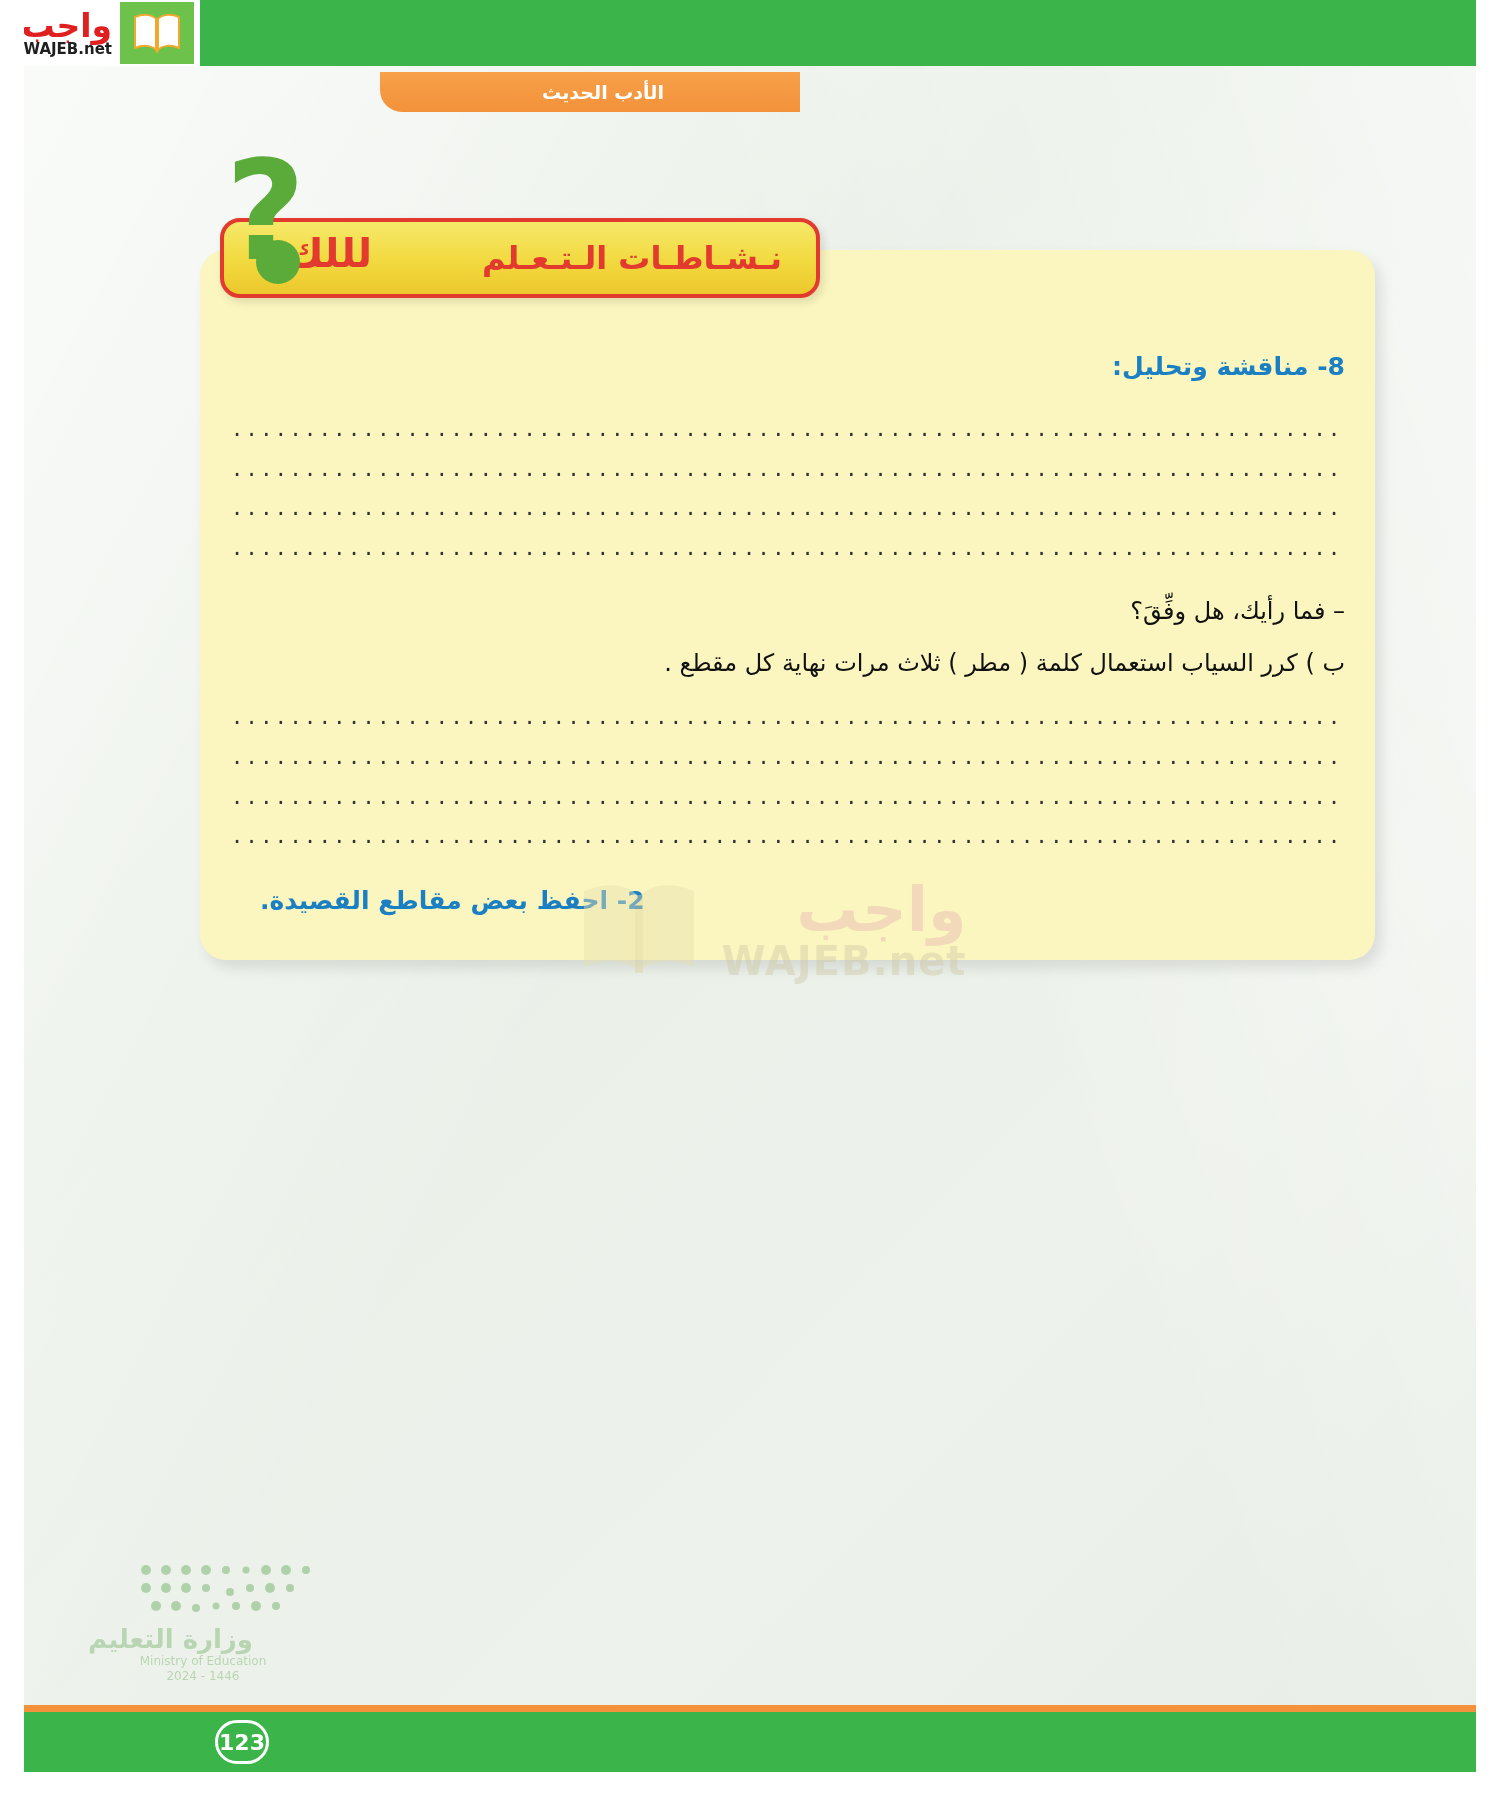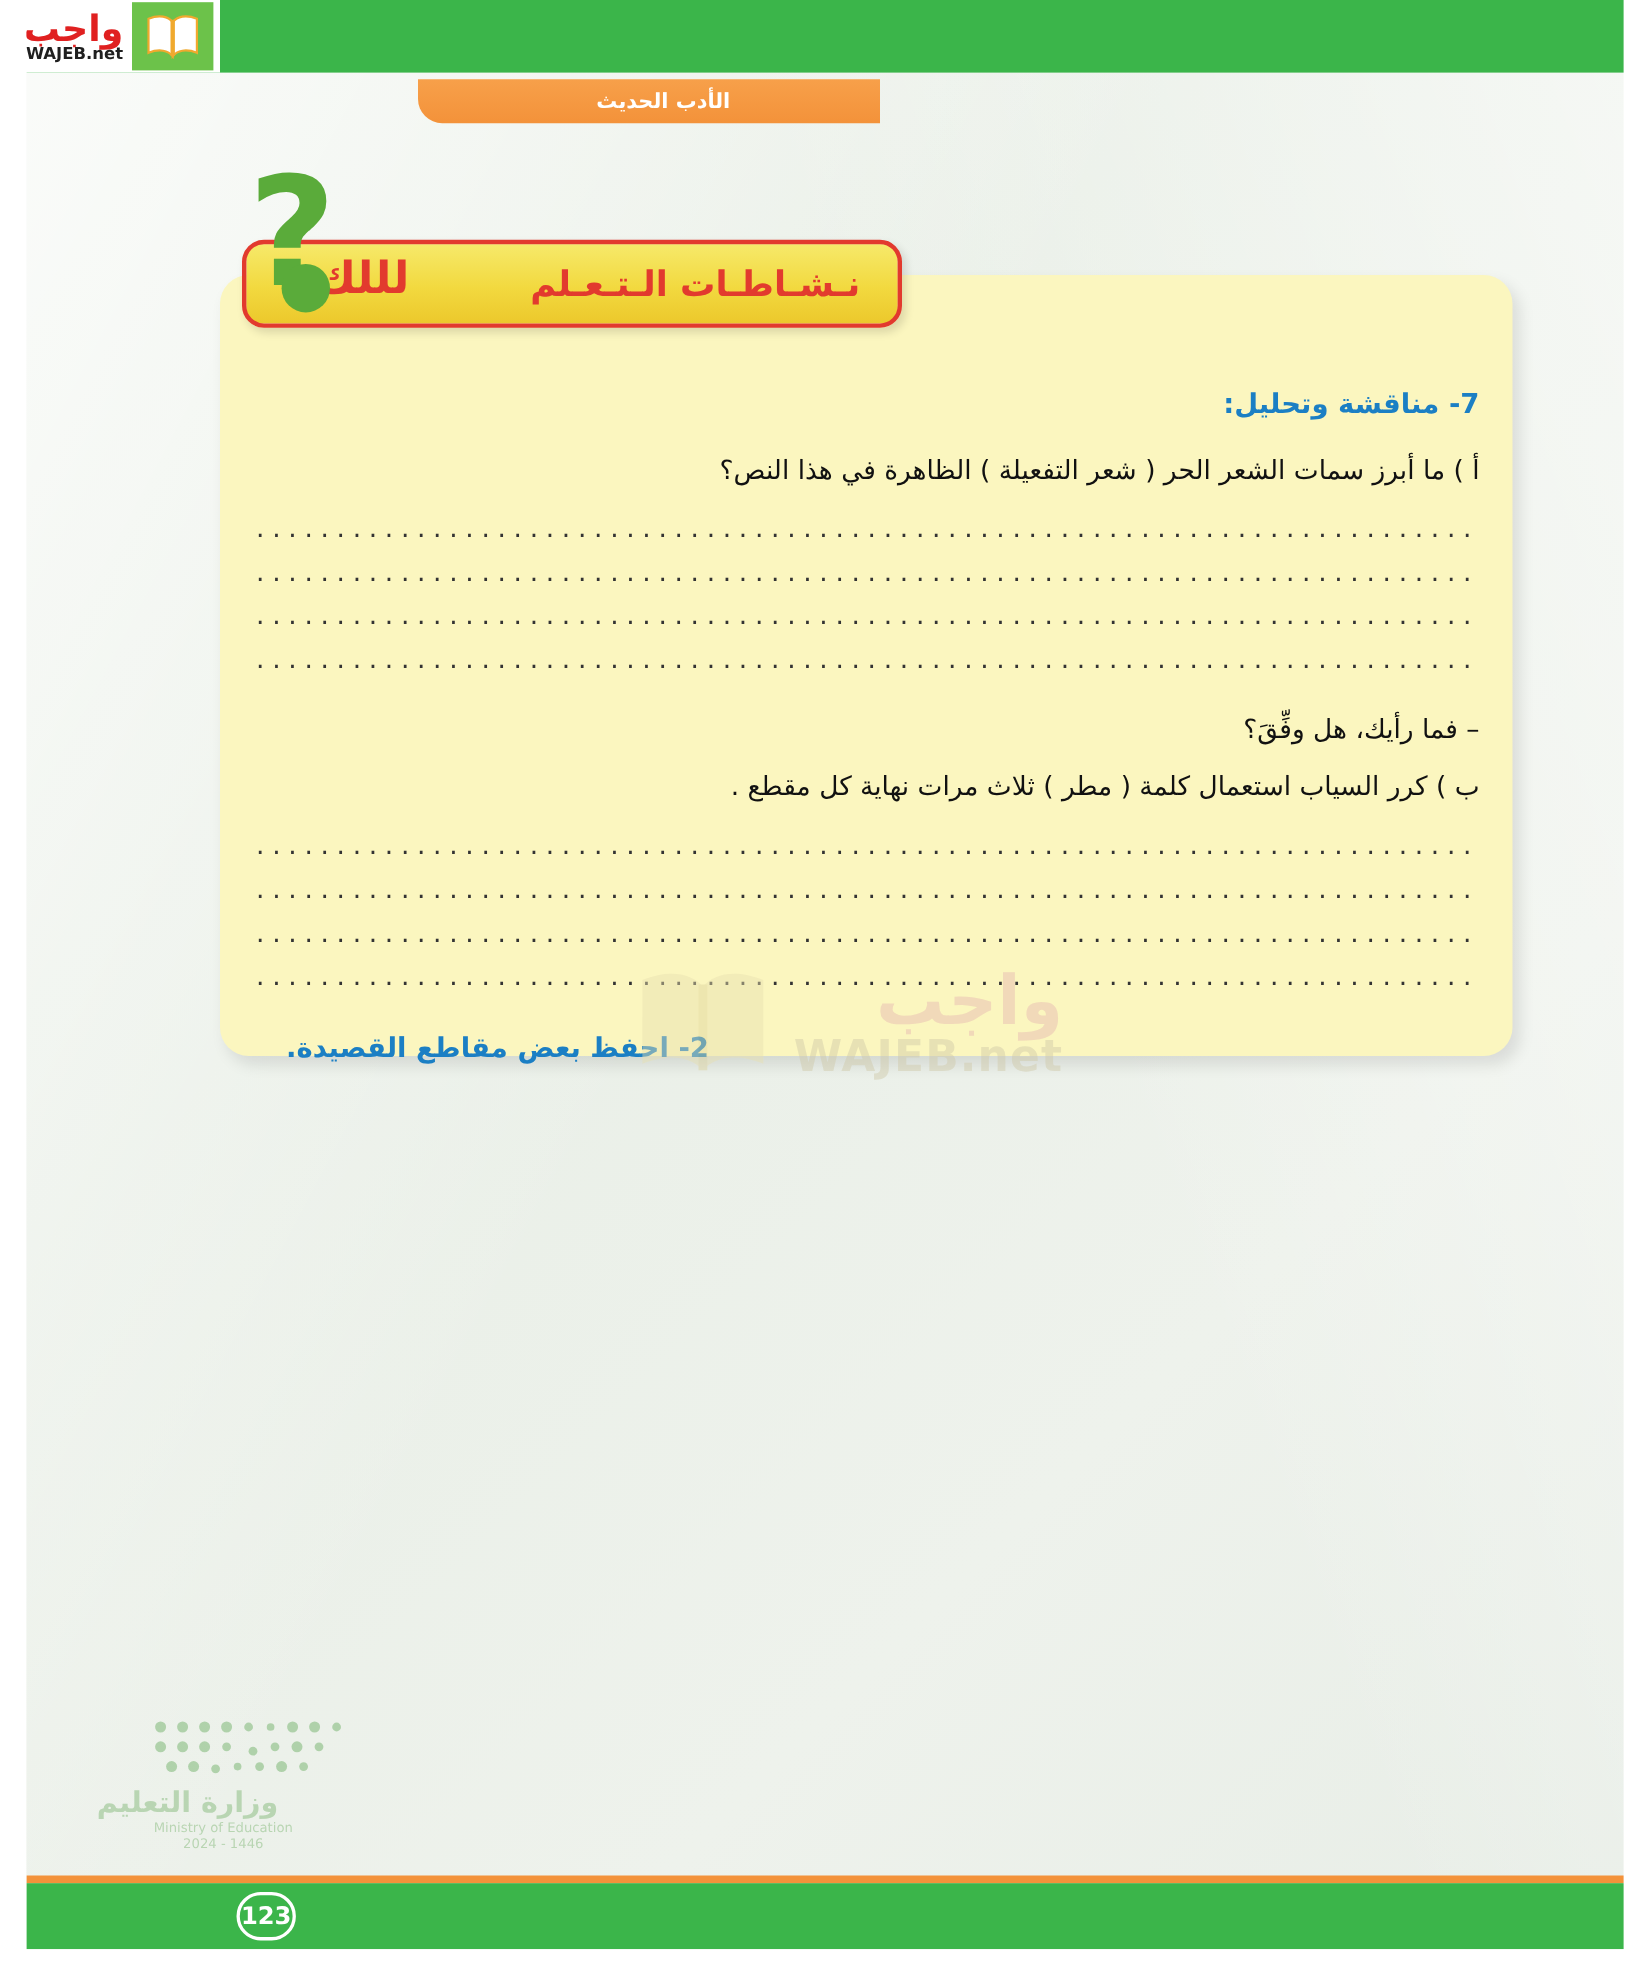--- a/index.html
+++ b/index.html
@@ -370,23 +370,22 @@
     <span class="ribbon-swoosh">لللك</span>
   </div>
 
   <div class="qmark-badge">
     <div class="qm-shadow">؟</div>
     <div class="qm">؟</div>
     <div class="qmark-dot"></div>
   </div>
 
   <div class="card-content">
-    <div class="heading">7- مناقشة وتحليل:</div>
-
-    <div class="q-line">أ ) ما أبرز سمات  الشعر الحر ( شعر التفعيلة ) الظاهرة في هذا النص؟</div>
+    <div class="heading">8- مناقشة وتحليل:</div>
+
 
     <div class="dots-group">
       <span class="dots">..............................................................................................</span>
       <span class="dots">..............................................................................................</span>
       <span class="dots">..............................................................................................</span>
       <span class="dots">..............................................................................................</span>
     </div>
 
     <div class="q-line">– فما رأيك، هل وفِّقَ؟</div>
     <div class="q-line">ب ) كرر السياب استعمال كلمة ( مطر ) ثلاث مرات نهاية كل مقطع .</div>

